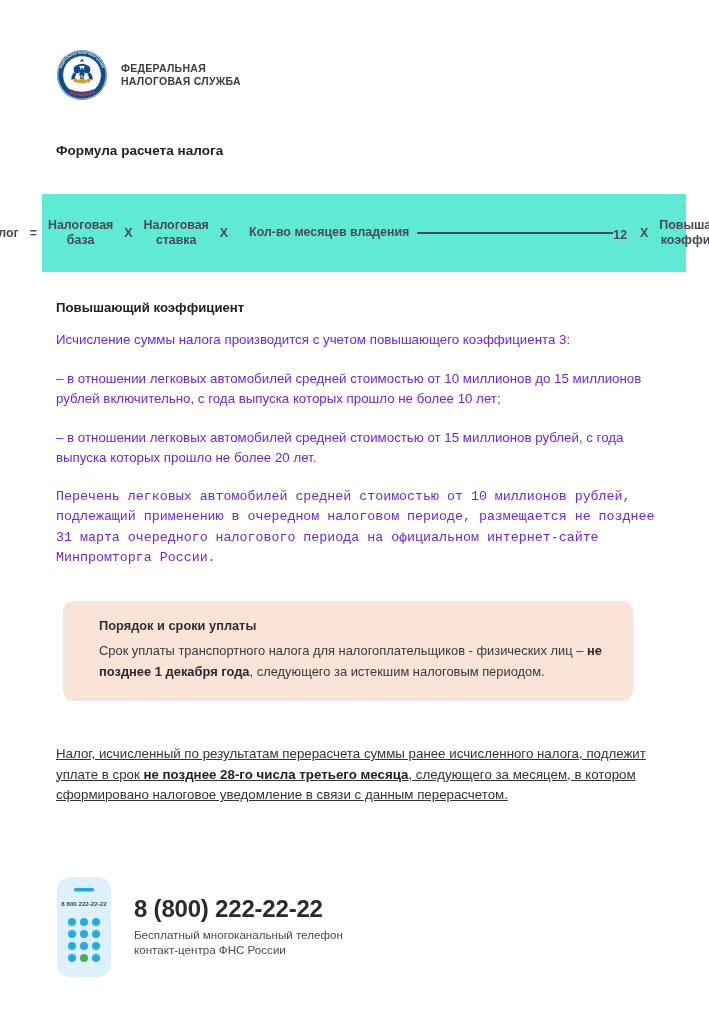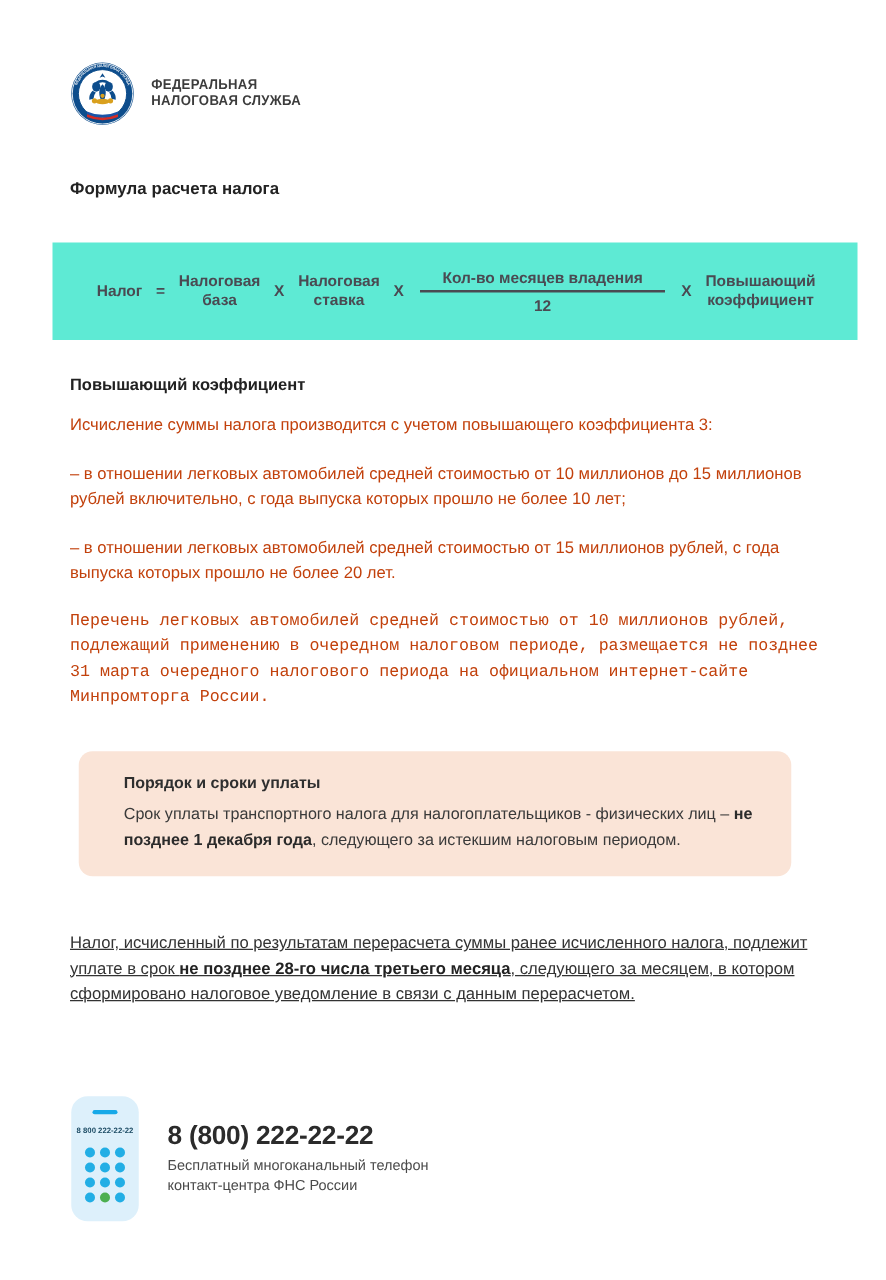--- a/index.html
+++ b/index.html
@@ -111,21 +111,21 @@
     margin: 0 11px;
     color: #4a4a52;
   }
   .f-plain {
     font-size: 12.4px;
     font-weight: 700;
     color: #4a4a52;
   }
   .f-frac {
     display: inline-flex;
-    flex-direction: column;
+    flex-direction: row;
     align-items: center;
     margin: 0 2px;
   }
   .f-frac .num {
     font-size: 12.4px;
     font-weight: 700;
     padding: 0 8px 3px;
     white-space: nowrap;
   }
   .f-frac .bar {
@@ -149,21 +149,21 @@
   }
   .sub-head {
     font-size: 13.2px;
     font-weight: 700;
     color: #222222;
     margin: 0 0 15px 0;
   }
   .para {
     font-size: 13.3px;
     line-height: 20.5px;
-    color: #c2410c;
+    color: #6d28d9;
     margin: 0 0 18px 0;
   }
   .para:last-child { margin-bottom: 0; font-family: Liberation Mono, monospace; }
 
   
   .callout {
     position: absolute;
     top: 601px;
     left: 63px;
     width: 570px;
@@ -203,21 +203,21 @@
   .footer {
     position: absolute;
     top: 876px;
     left: 56px;
     display: flex;
     align-items: center;
     gap: 22px;
   }
   .phone-icon { width: 56px; height: 102px; display: block; }
   .phone-number {
-    font-size: 21px;
+    font-size: 24px;
     font-weight: 700;
     color: #2b2b2b;
     letter-spacing: -0.2px;
     margin: 0 0 5px 0;
     line-height: 1.05;
   }
   .phone-caption {
     font-size: 11.6px;
     line-height: 15.5px;
     color: #4a4a4a;

